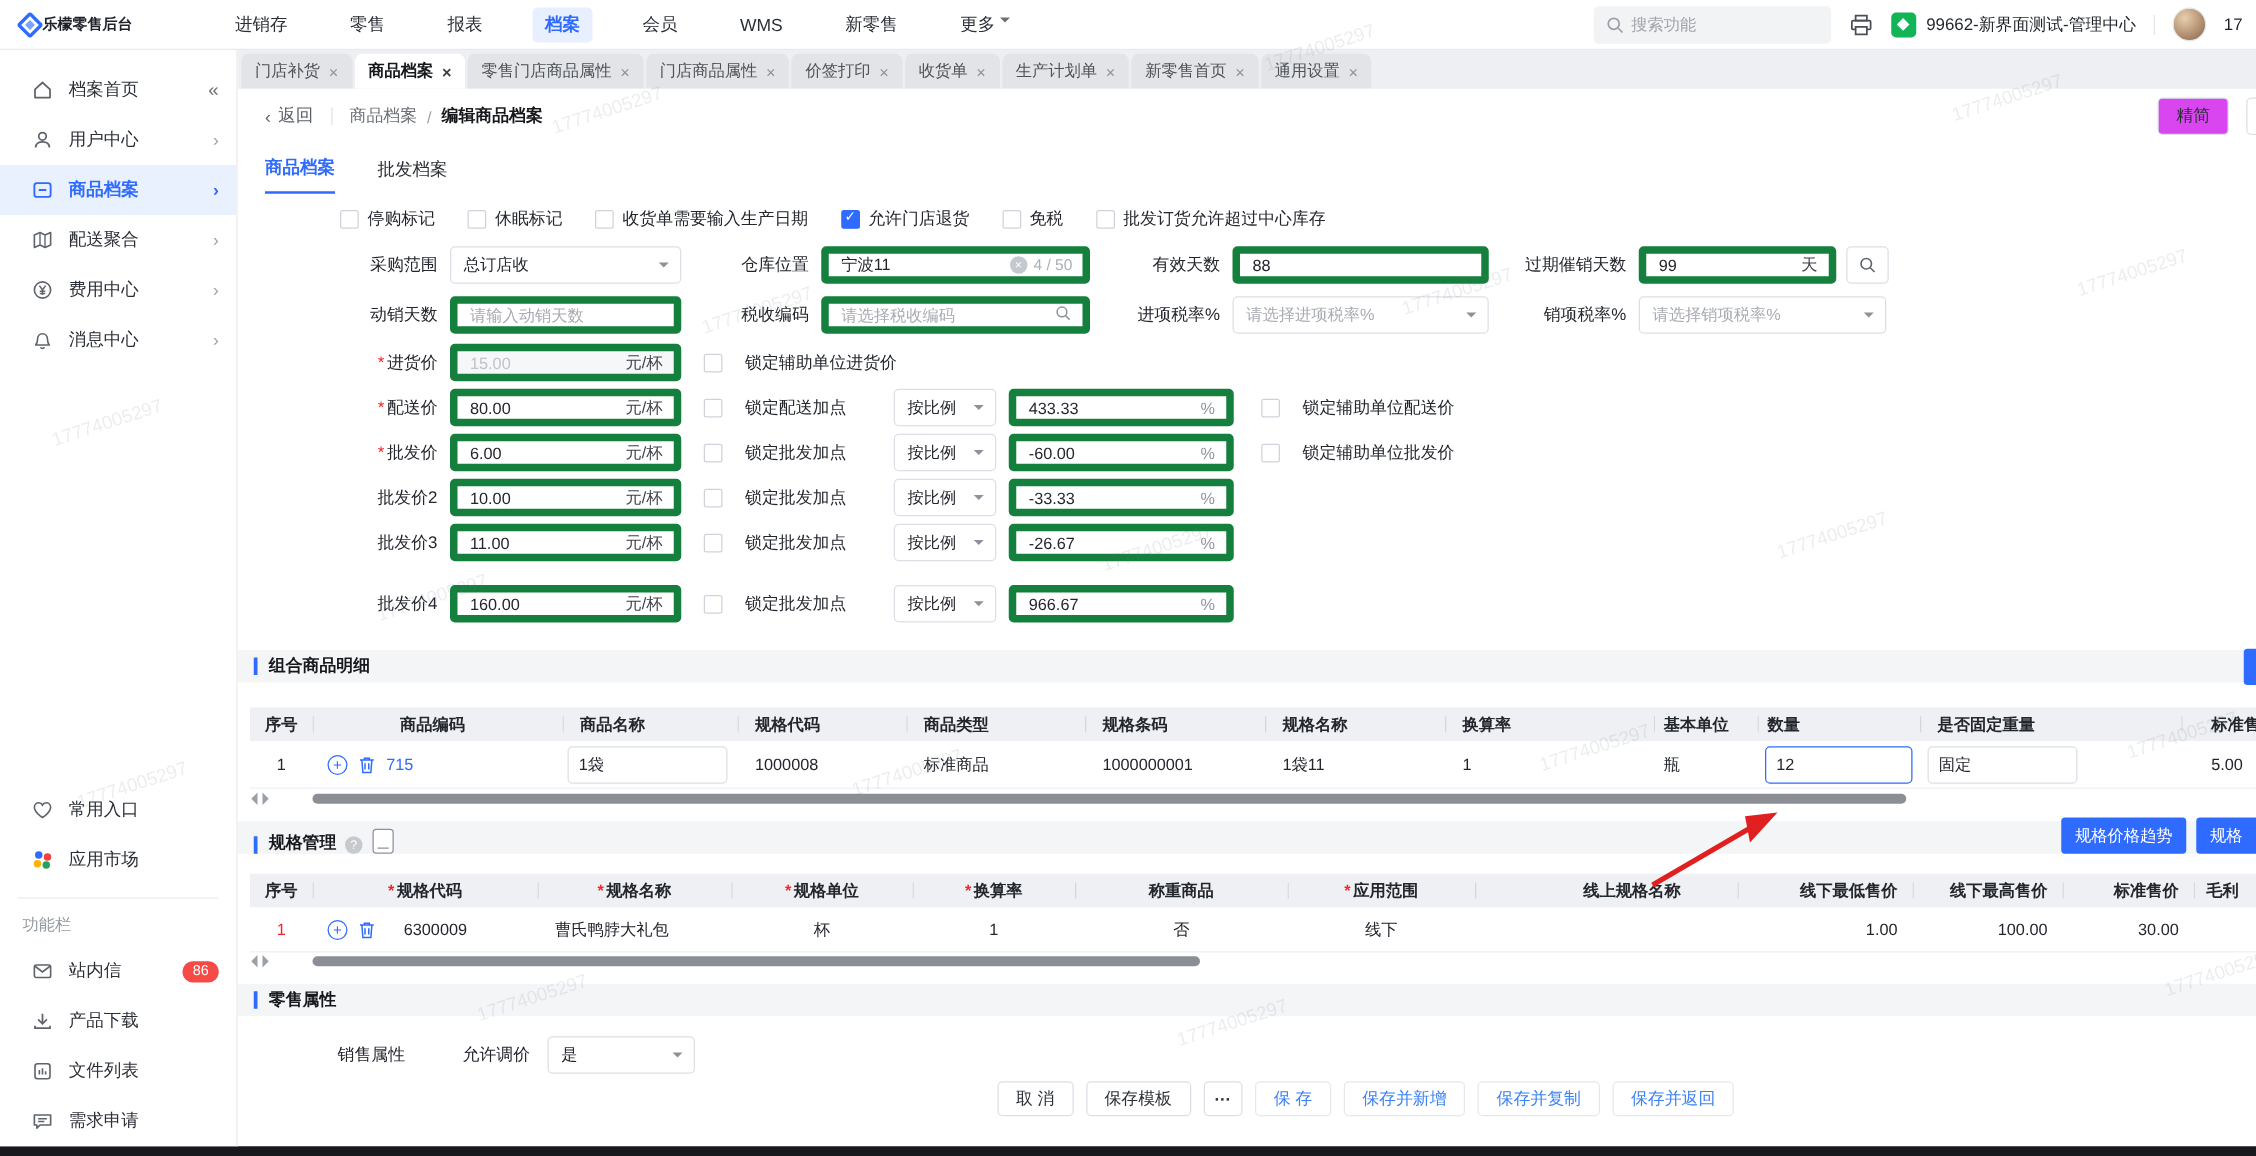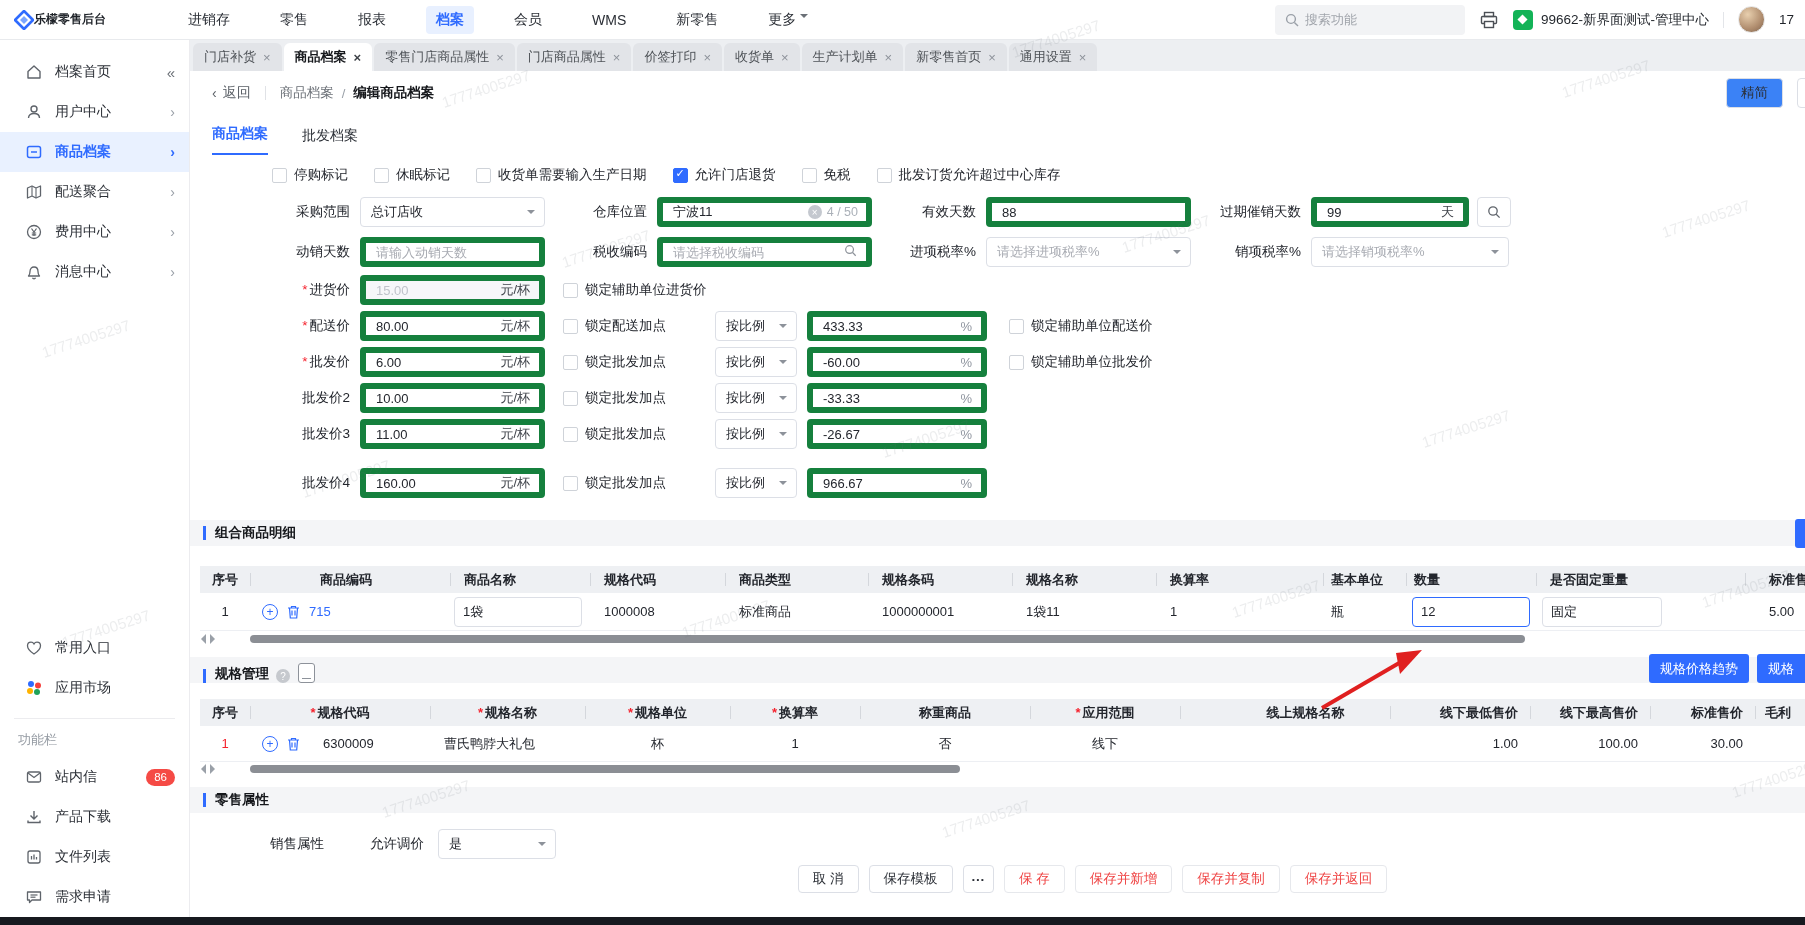--- a/index.html
+++ b/index.html
@@ -47,21 +47,21 @@
   .tab.active .x{color:#3c4046;}
 
   
   .page{flex:1;background:#fff;position:relative;overflow:hidden;}
   .crumb-row{height:44px;display:flex;align-items:center;padding:0 0 0 22px;}
   .back{color:#5a5f66;font-size:14px;display:flex;align-items:center;gap:6px;cursor:pointer;}
   .crumb-sep{width:1px;height:14px;background:#e0e2e6;margin:0 14px;}
   .crumb-parent{color:#6b7077;font-size:13.5px;}
   .crumb-slash{color:#9aa0a8;margin:0 8px;}
   .crumb-cur{color:#16181c;font-weight:bold;font-size:13.5px;}
-  .simplify{margin-left:auto;margin-right:14px;height:30px;border:1px solid #dcdfe6;background:#3b82f6;border-radius:4px;padding:0 14px;font-size:13.5px;color:#2b2f36;display:flex;align-items:center;cursor:pointer;}
+  .simplify{margin-left:auto;margin-right:14px;height:30px;border:1px solid #dcdfe6;background:#d946ef;border-radius:4px;padding:0 14px;font-size:13.5px;color:#2b2f36;display:flex;align-items:center;cursor:pointer;}
   .seg-sliver{height:30px;width:16px;border:1px solid #dcdfe6;background:#fff;border-radius:4px 0 0 4px;margin-right:-8px;}
 
   .subtabs{height:40px;display:flex;align-items:flex-end;padding-left:22px;gap:34px;}
   .subtab{font-size:14px;padding-bottom:10px;color:#2b2f36;cursor:pointer;}
   .subtab.active{color:#2f6bff;font-weight:bold;border-bottom:2px solid #2f6bff;}
 
   .strip{height:26px;background:#f4f5f7;display:flex;align-items:center;margin-top:6px;position:relative;}
   .strip .bar{width:3px;height:14px;background:#2f6bff;margin:0 9px 0 13px;}
   .strip .stitle{font-weight:bold;font-size:13.5px;color:#16181c;}
   .strip .sbtns{margin-left:auto;display:flex;gap:8px;align-items:center;}
@@ -92,21 +92,21 @@
   .ipt .sfx.gray{color:#9096a0;}
   .ipt.disabled{background:#f6f7f9;}
   .ipt.disabled input{color:#bfc3ca;}
   .counter{position:absolute;right:8px;display:flex;align-items:center;gap:5px;color:#aab0b8;font-size:12.5px;}
   .clear-ic{width:14px;height:14px;border-radius:50%;background:#c4c8cf;color:#fff;font-size:10px;display:flex;align-items:center;justify-content:center;}
   .sel{height:30px;border:1px solid #dcdfe6;border-radius:4px;background:#fff;display:flex;align-items:center;padding:0 9px 0 10px;font-size:13px;color:#23262d;flex:none;cursor:pointer;}
   .sel .caret{width:0;height:0;border:4px solid transparent;border-top-color:#8d929a;margin-left:auto;margin-top:4px;}
   .sel.ph{color:#a8abb2;}
   .mini-btn{width:34px;height:30px;border:1px solid #dcdfe6;border-radius:4px;background:#fff;margin-left:8px;display:flex;align-items:center;justify-content:center;cursor:pointer;}
 
-  .lockwrap{display:flex;align-items:center;gap:7px;margin-left:18px;font-size:13.5px;color:#23262d;flex:none;}
+  .lockwrap{display:flex;align-items:center;gap:18px;margin-left:18px;font-size:13.5px;color:#23262d;flex:none;}
 
   
   .tbl{margin:20px 0 0 10px;width:1960px;}
   .thead{display:flex;align-items:center;height:27px;background:#eef0f3;}
   .hc{position:relative;font-weight:bold;font-size:13px;color:#23262d;height:27px;line-height:27px;padding-left:14px;flex:none;white-space:nowrap;overflow:hidden;}
   .hc+.hc::before{content:"";position:absolute;left:0;top:7px;width:1px;height:13px;background:#d4d7dc;}
   .hc.ct{text-align:center;padding-left:0;}
   .hc.rt{text-align:right;padding-right:12px;padding-left:0;}
   .trow{display:flex;align-items:center;height:38px;background:#fff;border-bottom:1px solid #edeff3;}
   .tc{flex:none;font-size:13px;color:#23262d;padding-left:14px;white-space:nowrap;overflow:visible;}
@@ -123,21 +123,21 @@
   .sc-left{border-right-color:#9aa0a8;}
   .sc-right{border-left-color:#9aa0a8;}
   .sc-track{flex:1;height:8px;position:relative;margin-left:6px;}
   .sc-thumb{position:absolute;top:0;height:8px;background:#8b8e94;border-radius:4px;}
 
   
   .retail-row{display:flex;align-items:center;margin-top:16px;padding-left:80px;height:30px;gap:14px;font-size:13.5px;}
   .footer-bar{display:flex;justify-content:center;margin-top:6px;gap:10px;transform:translateX(95px);}
   .fbtn{height:28px;border:1px solid #dcdfe6;background:#fff;border-radius:4px;padding:0 14px;font-size:13.5px;color:#2b2f36;cursor:pointer;font-family:inherit;white-space:nowrap;}
   .fbtn.dots{padding:0 8px;font-weight:bold;}
-  .fbtn.disabled{color:#ef4444;border-color:#e6e8ec;text-align:center;}
+  .fbtn.disabled{color:#3b82f6;border-color:#e6e8ec;text-align:center;}
   .bottom-strip{position:absolute;left:0;bottom:0;width:1805px;height:8px;background:#17191f;}
 
   
   .wm{position:absolute;color:rgba(110,115,125,0.13);font-size:15px;transform:rotate(-18deg);pointer-events:none;white-space:nowrap;z-index:9;}
   .arrow-overlay{position:absolute;left:0;top:0;pointer-events:none;z-index:10;}
 </style>
 </head>
 <body>
 
 <div class="screen">

